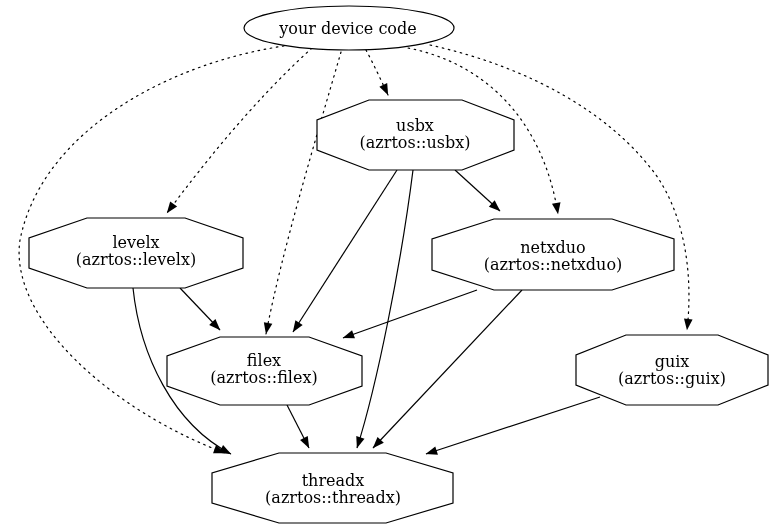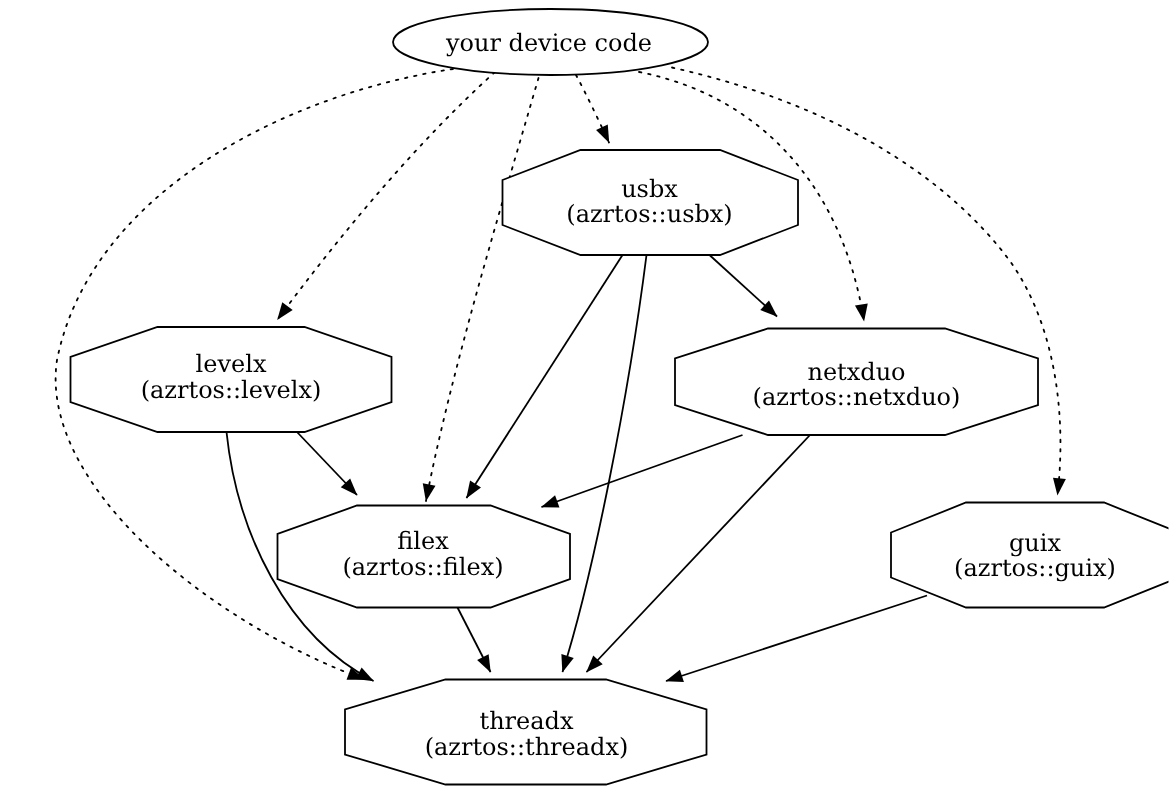--- a/index.html
+++ b/index.html
@@ -1,21 +1,20 @@
 <!DOCTYPE html>
 <html><head>
 <meta charset="utf-8">
 <style>
   html,body{margin:0;padding:0;background:#ffffff;}
   .canvas{
     position:relative;
     width:751px;height:528px;
     background:#ffffff;
     font-family:"DejaVu Serif","Liberation Serif",serif;
-    padding-left:18px;
   }
   svg{display:block;}
   .edge{fill:none;stroke:#000000;stroke-width:1.2;}
   .edge.dotted{stroke-dasharray:1.6 4.6;stroke-linecap:round;}
   .node-shape{fill:#ffffff;stroke:#000000;stroke-width:1.2;}
   .node-label{
     fill:#000000;
     font-family:"DejaVu Serif","Liberation Serif",serif;
     font-size:16px;
     text-anchor:middle;

